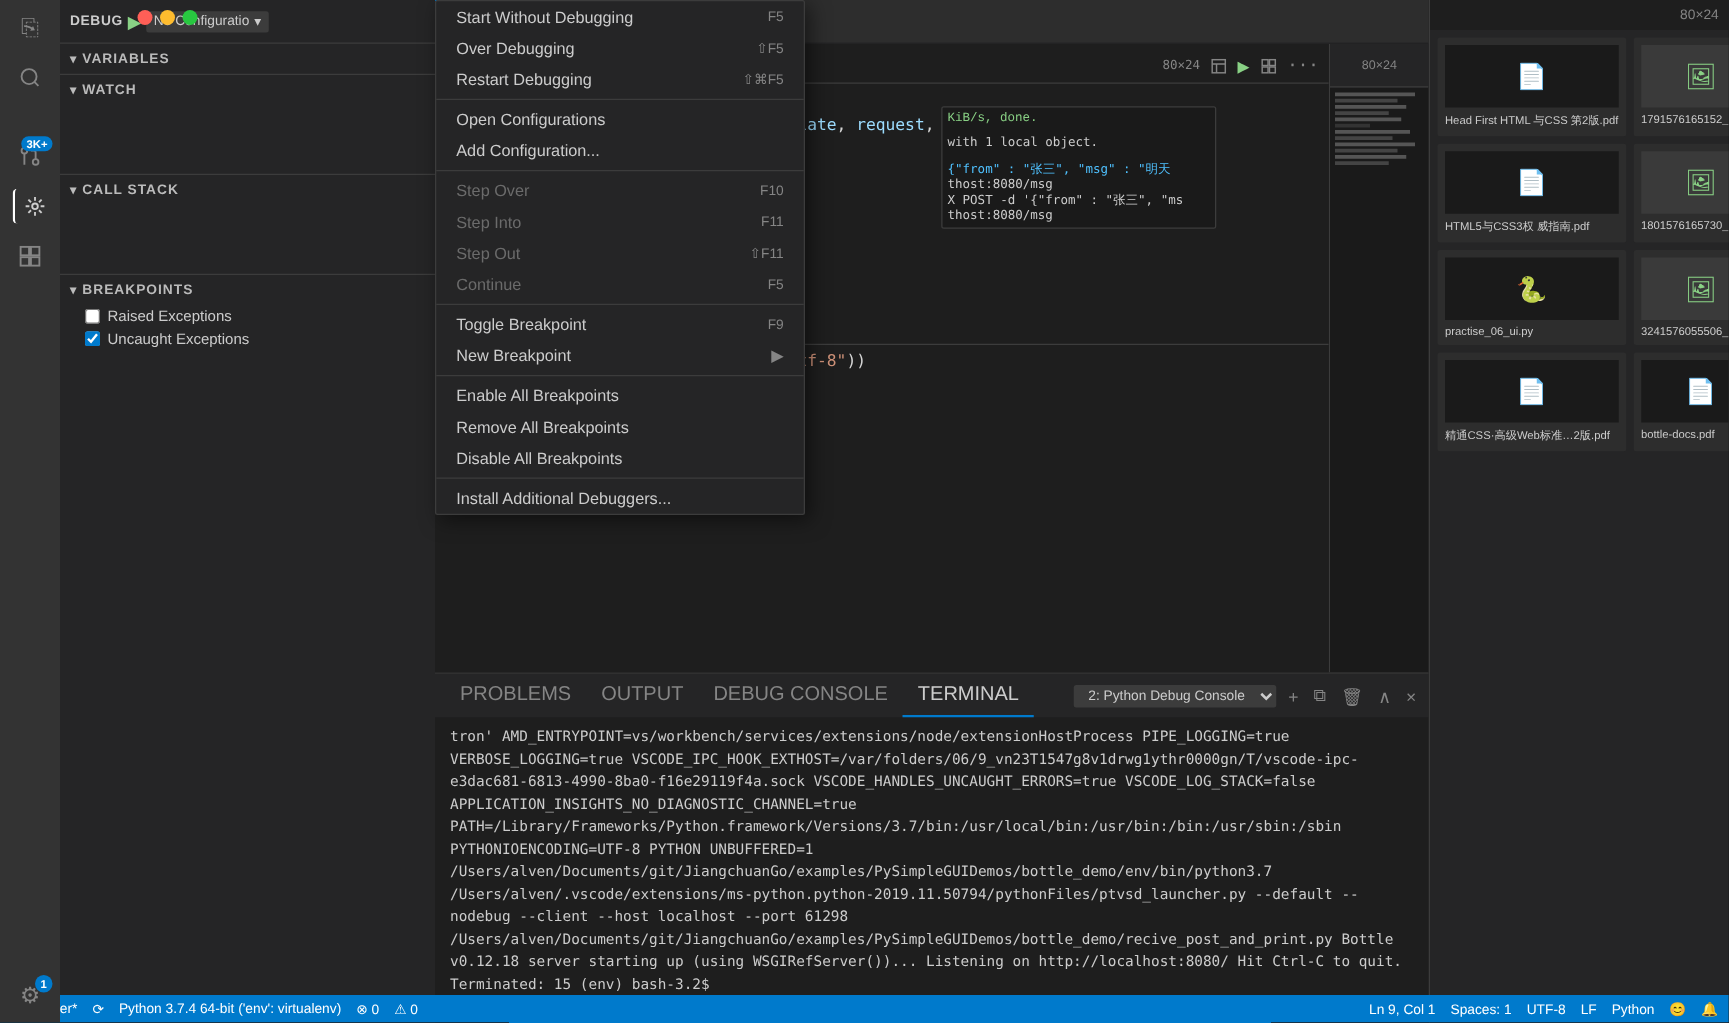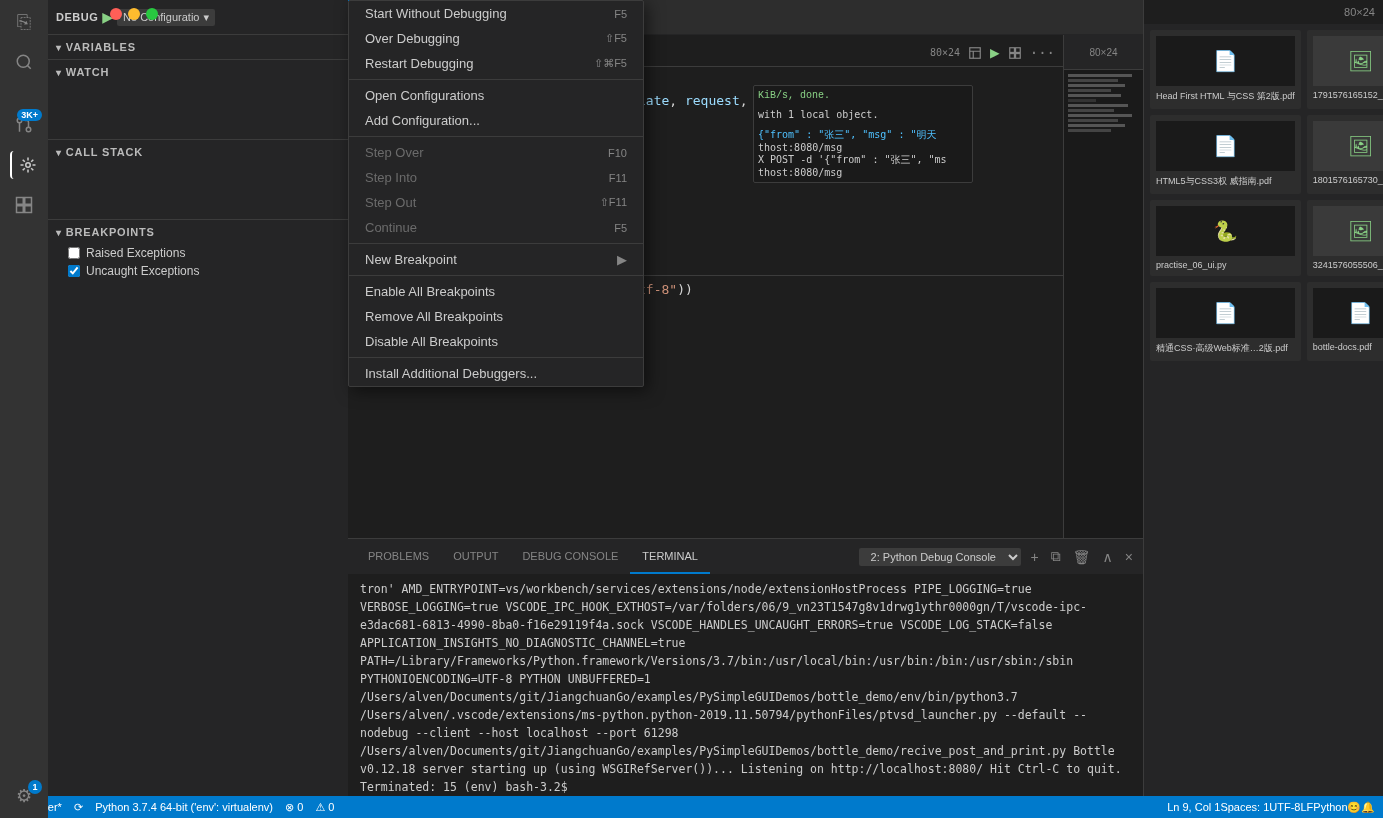--- a/index.html
+++ b/index.html
@@ -255,21 +255,21 @@
       background: #252526;
       padding: 0 8px;
       height: 35px;
       gap: 0;
     }
     .terminal-tab {
       padding: 0 12px;
       height: 100%;
       display: flex;
       align-items: center;
-      font-size: 11px;
+      font-size: 16px;
       color: #858585;
       cursor: pointer;
       border-bottom: 2px solid transparent;
     }
     .terminal-tab.active {
       color: #cccccc;
       border-bottom: 2px solid #007acc;
     }
     .terminal-actions {
       margin-left: auto;
@@ -394,21 +394,22 @@
       display: flex;
       align-items: center;
       gap: 4px;
       color: white;
       font-size: 11px;
       cursor: pointer;
     }
     .status-right {
       margin-left: auto;
       display: flex;
-      align-items: center;
+      align-items: flex-end;
+      gap: 12px;
     }
 
     
     .minimap {
       width: 80px;
       background: #1a1a1a;
       border-left: 1px solid #3c3c3c;
       overflow: hidden;
       flex-shrink: 0;
     }
@@ -567,20 +568,26 @@
           <span class="menu-shortcut">⇧F11</span>
         </span>
       </div>
       <div class="menu-item disabled">
         <span>Continue</span>
         <span style="display: flex; align-items: center; gap: 6px;">
           <span class="menu-shortcut">F5</span>
         </span>
       </div>
       <div class="menu-divider"></div>
+      <div class="menu-item">
+        <span>Toggle Breakpoint</span>
+        <span style="display: flex; align-items: center; gap: 6px;">
+          <span class="menu-shortcut">F9</span>
+        </span>
+      </div>
       <div class="menu-item">
         <span>New Breakpoint</span>
         <span style="display: flex; align-items: center; gap: 6px;">
           <span class="menu-arrow">▶</span>
         </span>
       </div>
       <div class="menu-divider"></div>
       <div class="menu-item">
         <span>Enable All Breakpoints</span>
         <span style="display: flex; align-items: center; gap: 6px;"></span>

